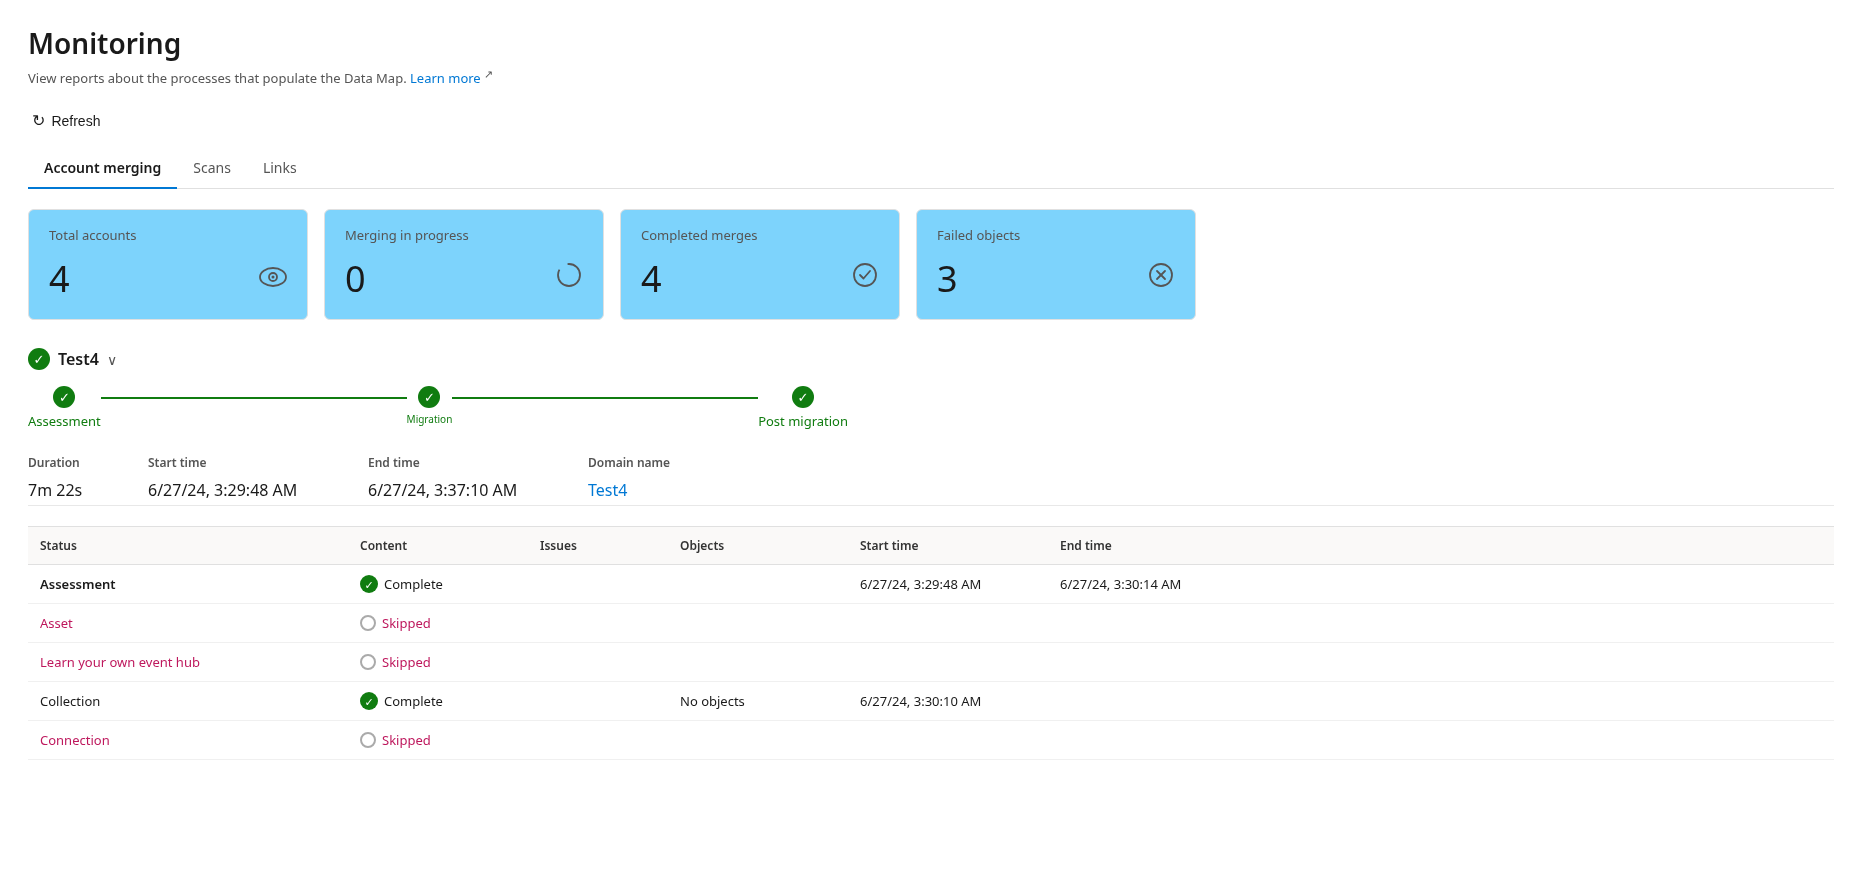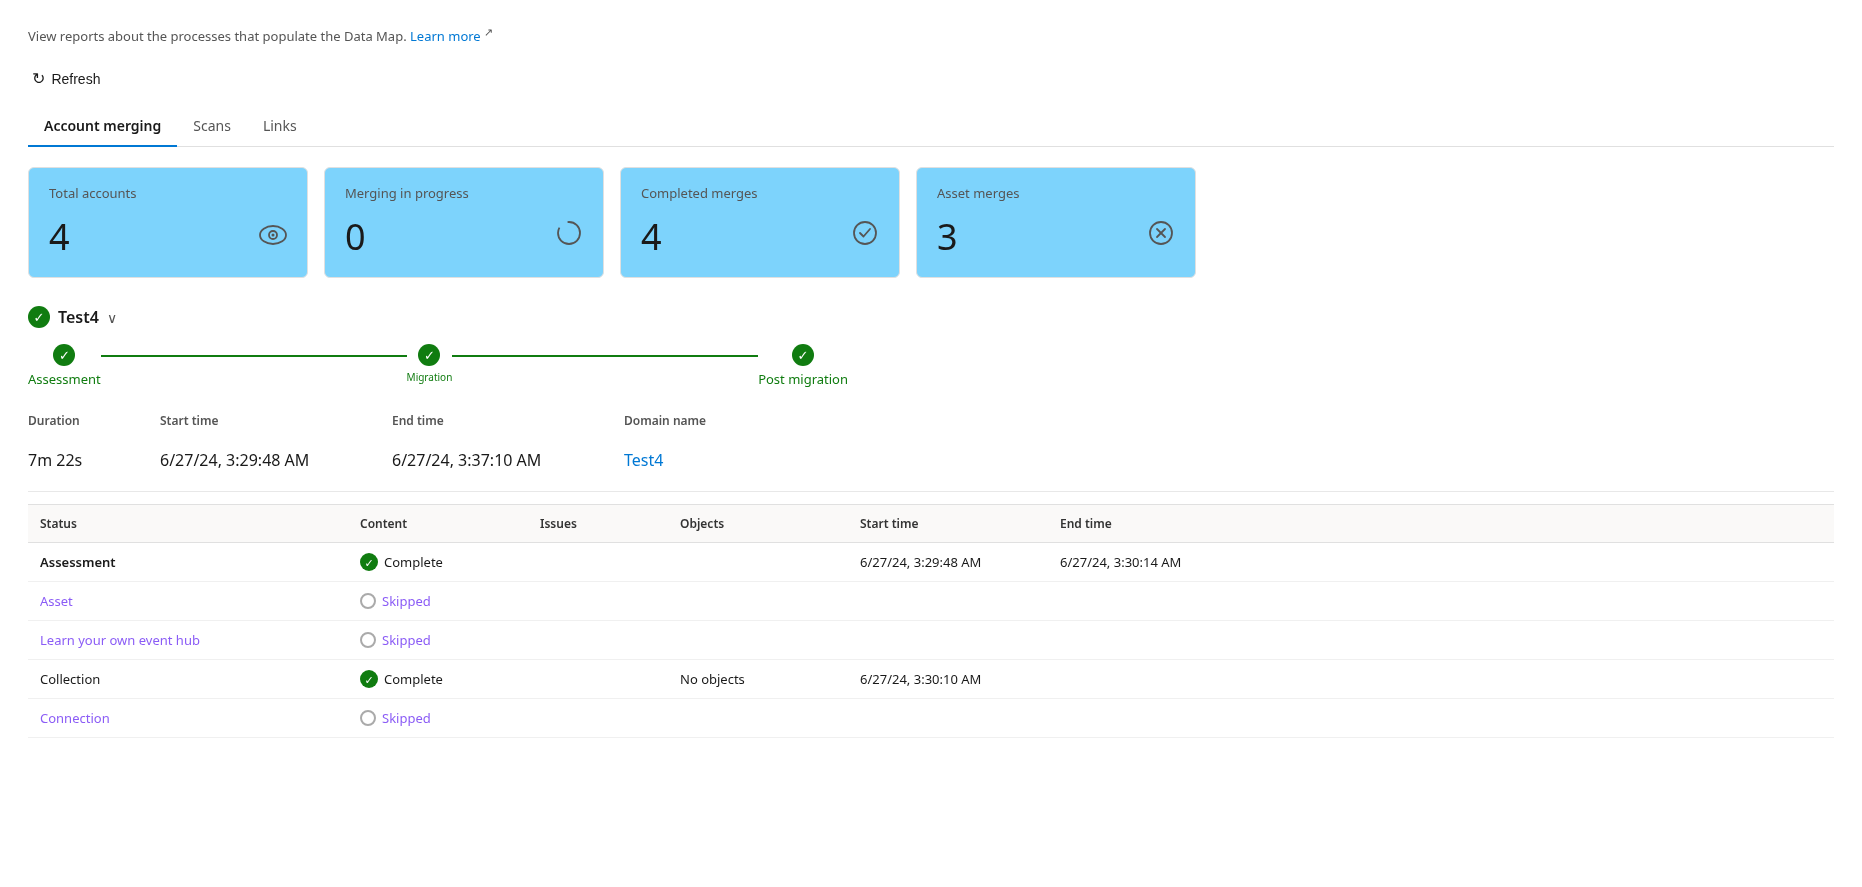--- a/index.html
+++ b/index.html
@@ -184,38 +184,39 @@
       border-bottom: 1px solid #f0f0f0;
     }
     .td {
       font-size: 13px;
       color: #1a1a1a;
       padding: 10px 12px;
       display: flex;
       align-items: center;
       gap: 6px;
     }
-    .td.muted { color: #8b5cf6; }
+    .td.muted { color: #be185d; }
     .td.bold { font-weight: 600; }
     .skipped-circle {
       width: 16px;
       height: 16px;
       border-radius: 50%;
       border: 2px solid #aaa;
       display: inline-flex;
       align-items: center;
       justify-content: center;
       flex-shrink: 0;
     }
   </style>
 </head>
 <body>
 
 <div class="page">
 
+  <h1 class="page-title">Monitoring</h1>
   <p class="page-subtitle">
     <span>View reports about the processes that populate the Data Map.</span>
     <a>Learn more</a>
     <span style="font-size:11px; vertical-align:super;">↗</span>
   </p>
 
   <div class="toolbar">
     <button class="refresh-btn">
       <span class="refresh-icon">↻</span>
       <span>Refresh</span>
@@ -269,21 +270,21 @@
         <span class="stat-icon">
           <svg width="28" height="28" viewBox="0 0 28 28" fill="none" xmlns="http://www.w3.org/2000/svg">
             <circle cx="14" cy="14" r="11" stroke="#555" stroke-width="1.8" fill="none"></circle>
             <polyline points="9,14 12.5,17.5 19,10" stroke="#555" stroke-width="1.8" fill="none" stroke-linecap="round" stroke-linejoin="round"></polyline>
           </svg>
         </span>
       </div>
     </div>
 
     <div class="stat-card">
-      <div class="stat-label">Asset merges</div>
+      <div class="stat-label">Failed objects</div>
       <div class="stat-value-row">
         <span class="stat-value">3</span>
         <span class="stat-icon">
           <svg width="28" height="28" viewBox="0 0 28 28" fill="none" xmlns="http://www.w3.org/2000/svg">
             <circle cx="14" cy="14" r="11" stroke="#555" stroke-width="1.8" fill="none"></circle>
             <line x1="10" y1="10" x2="18" y2="18" stroke="#555" stroke-width="1.8" stroke-linecap="round"></line>
             <line x1="18" y1="10" x2="10" y2="18" stroke="#555" stroke-width="1.8" stroke-linecap="round"></line>
           </svg>
         </span>
       </div>
@@ -310,21 +311,21 @@
       <span style="font-size:10px; color:#107c10;">Migration</span>
     </div>
     <div style="flex:1; height:2px; background:#107c10; margin-top:11px;"></div>
 
     <div style="display:flex; flex-direction:column; align-items:center; gap:4px;">
       <span class="green-check-circle">✓</span>
       <span style="font-size:13px; color:#107c10;">Post migration</span>
     </div>
   </div>
 
-  <div style="display:grid; grid-template-columns:120px 220px 220px 200px; gap:12px; margin-bottom:12px; padding-bottom:16px; border-bottom:1px solid #e8e8e8;">
+  <div style="display:grid; grid-template-columns:120px 220px 220px 200px; gap:0; margin-bottom:20px; padding-bottom:0; border-bottom:1px solid #e8e8e8;">
     <div class="detail-header">Duration</div>
     <div class="detail-header">Start time</div>
     <div class="detail-header">End time</div>
     <div class="detail-header">Domain name</div>
     <div class="detail-value">7m 22s</div>
     <div class="detail-value">6/27/24, 3:29:48 AM</div>
     <div class="detail-value">6/27/24, 3:37:10 AM</div>
     <div class="detail-value link">Test4</div>
   </div>
 

